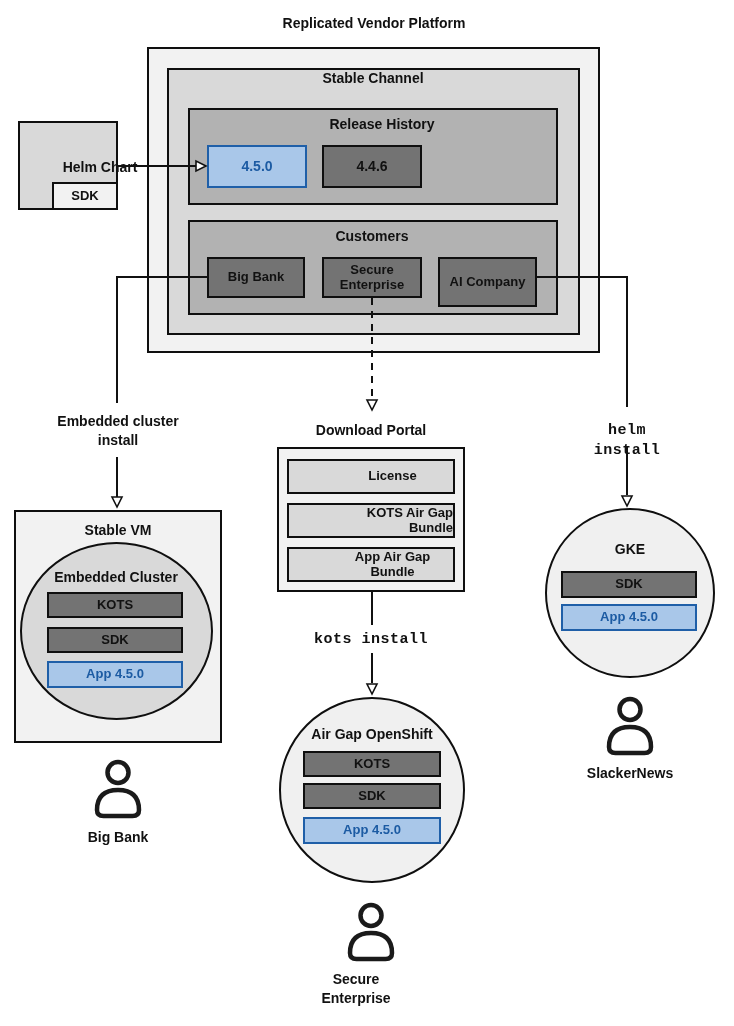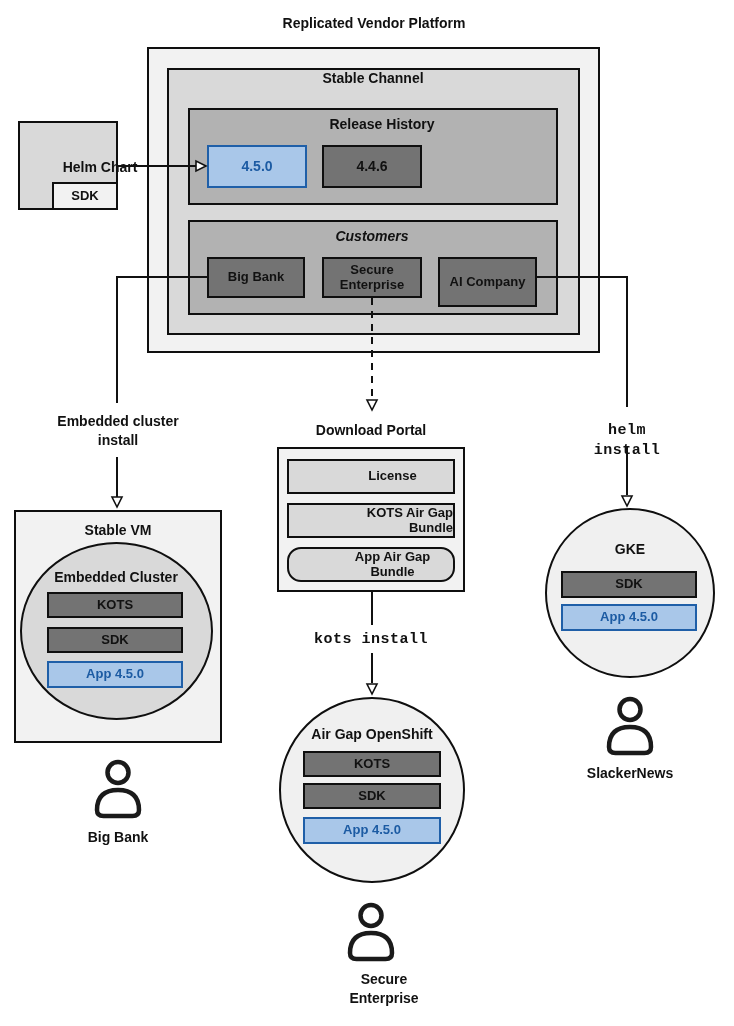--- a/index.html
+++ b/index.html
@@ -37,21 +37,21 @@
   <div class="box f-light" style="left:147px;top:47px;width:453px;height:306px;"></div>
   <div class="box f-mid" style="left:167px;top:68px;width:413px;height:267px;"></div>
   <div class="label" style="left:373px;top:69px;">Stable Channel</div>
 
   <div class="box f-dark" style="left:188px;top:108px;width:370px;height:97px;"></div>
   <div class="label" style="left:382px;top:115px;">Release History</div>
   <div class="box leaf blue ver" style="left:207px;top:145px;width:100px;height:43px;">4.5.0</div>
   <div class="box leaf f-white ver" style="left:322px;top:145px;width:100px;height:43px;">4.4.6</div>
 
   <div class="box f-dark" style="left:188px;top:220px;width:370px;height:95px;"></div>
-  <div class="label" style="left:372px;top:227px;font-style:italic;">Customers</div>
+  <div class="label" style="left:372px;top:227px;">Customers</div>
   <div class="box leaf f-white" style="left:207px;top:257px;width:98px;height:41px;">Big Bank</div>
   <div class="box leaf f-white" style="left:322px;top:257px;width:100px;height:41px;padding:0 6px;">Secure Enterprise</div>
   <div class="box leaf f-white" style="left:438px;top:257px;width:99px;height:50px;">AI Company</div>
 
   <div class="box f-mid" style="left:18px;top:121px;width:100px;height:89px;"></div>
   <div class="label" style="left:68px;top:158px;margin-left:32px;">Helm Chart</div>
   <div class="box leaf f-light" style="left:52px;top:182px;width:66px;height:28px;">SDK</div>
 
   <div class="label" style="left:118px;top:412px;">Embedded cluster
 install</div>
@@ -67,34 +67,34 @@
       <circle cx="28" cy="13.5" r="10.5" fill="none" stroke="#1a1a1a" stroke-width="4.5"></circle>
       <path d="M7 51 Q7 31 28 31 Q49 31 49 51 Q49 57 42.5 57 L13.5 57 Q7 57 7 51 Z" fill="none" stroke="#1a1a1a" stroke-width="4.5" stroke-linejoin="round"></path>
     </svg>
   </div>
   <div class="label" style="left:118px;top:828px;">Big Bank</div>
 
   <div class="label" style="left:371px;top:421px;">Download Portal</div>
   <div class="box f-light" style="left:277px;top:447px;width:188px;height:145px;"></div>
   <div class="box leaf f-mid" style="left:287px;top:459px;width:168px;height:35px;">License</div>
   <div class="box leaf f-mid" style="left:287px;top:503px;width:168px;height:35px;text-align:right;">KOTS Air Gap Bundle</div>
-  <div class="box leaf f-mid" style="left:287px;top:547px;width:168px;height:35px;border-radius:14px;">App Air Gap Bundle</div>
+  <div class="box leaf f-mid" style="left:287px;top:547px;width:168px;height:35px;">App Air Gap Bundle</div>
   <div class="label mono" style="left:371px;top:630px;">kots install</div>
   <div class="box f-circle circle" style="left:279px;top:697px;width:186px;height:186px;"></div>
   <div class="label" style="left:372px;top:725px;">Air Gap OpenShift</div>
   <div class="box leaf f-white" style="left:303px;top:751px;width:138px;height:26px;">KOTS</div>
   <div class="box leaf f-white" style="left:303px;top:783px;width:138px;height:26px;">SDK</div>
   <div class="box leaf blue" style="left:303px;top:817px;width:138px;height:27px;">App 4.5.0</div>
   <div class="person" style="left:343px;top:902px;">
     <svg width="56" height="62" viewBox="0 0 56 62">
       <circle cx="28" cy="13.5" r="10.5" fill="none" stroke="#1a1a1a" stroke-width="4.5"></circle>
       <path d="M7 51 Q7 31 28 31 Q49 31 49 51 Q49 57 42.5 57 L13.5 57 Q7 57 7 51 Z" fill="none" stroke="#1a1a1a" stroke-width="4.5" stroke-linejoin="round"></path>
     </svg>
   </div>
-  <div class="label" style="left:384px;top:970px;">Secure
+  <div class="label" style="left:356px;top:970px;">Secure
 Enterprise</div>
 
   <div class="label mono" style="left:627px;top:421px;">helm install</div>
   <div class="box f-circle circle" style="left:545px;top:508px;width:170px;height:170px;"></div>
   <div class="label" style="left:630px;top:540px;">GKE</div>
   <div class="box leaf f-white" style="left:561px;top:571px;width:136px;height:27px;">SDK</div>
   <div class="box leaf blue" style="left:561px;top:604px;width:136px;height:27px;">App 4.5.0</div>
   <div class="person" style="left:602px;top:696px;">
     <svg width="56" height="62" viewBox="0 0 56 62">
       <circle cx="28" cy="13.5" r="10.5" fill="none" stroke="#1a1a1a" stroke-width="4.5"></circle>

